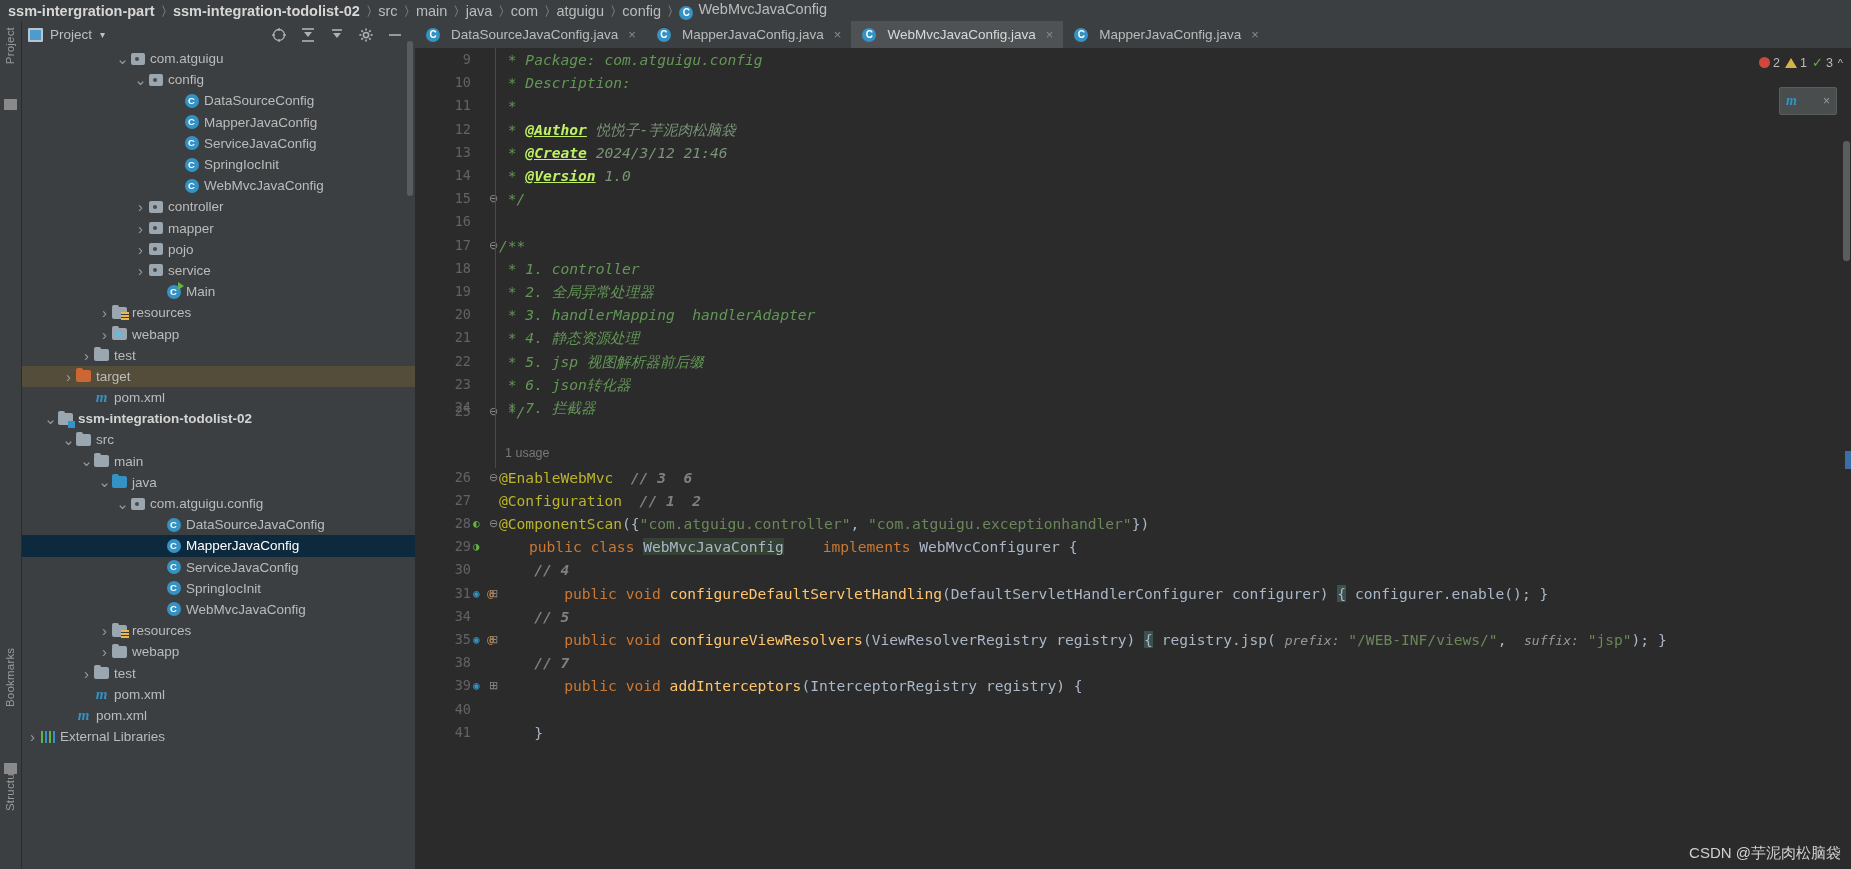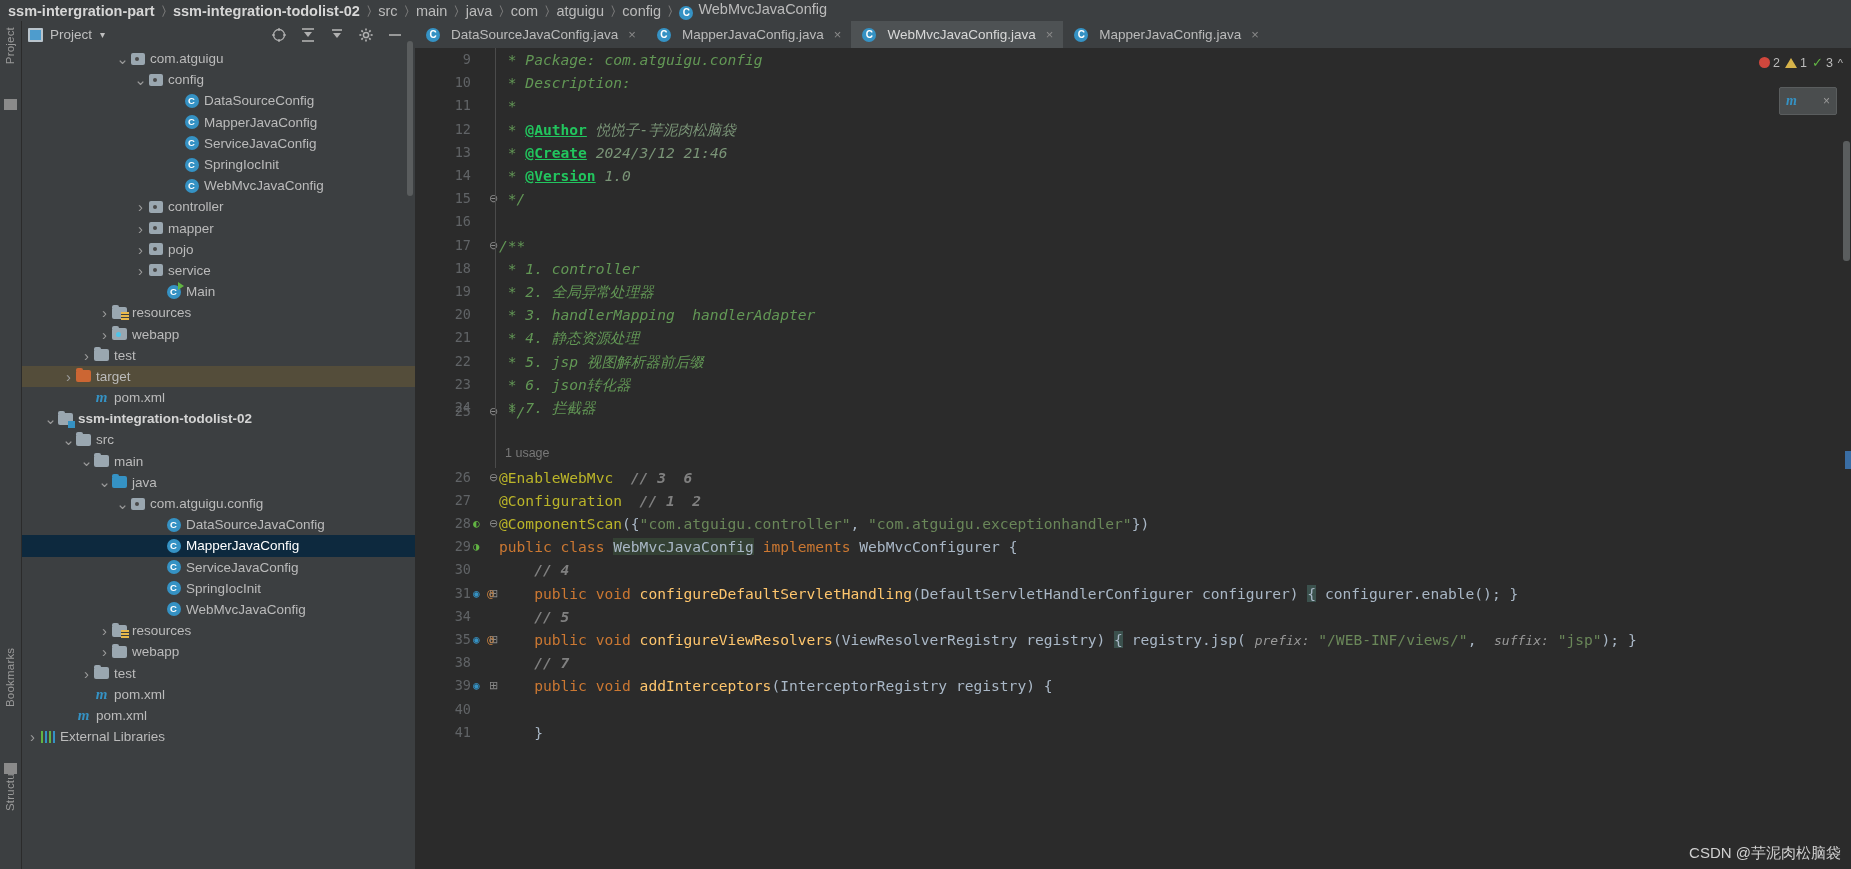--- a/index.html
+++ b/index.html
@@ -155,24 +155,24 @@
   .fold {
     position: absolute; left: 74px; color: #8a8a8a; font-size: 11px;
     font-family: "Liberation Sans", sans-serif;
   }
   .usage {
     position: absolute; left: 84px; color: #787878; font-family: "Liberation Sans", sans-serif; font-size: 12.5px;
   }
 
   
   .cmt { color: #629755; font-style: italic; }
-  .cmt-tag { color: #22c55e; font-weight: bold; text-decoration: underline; }
+  .cmt-tag { color: #bef264; font-style: italic; font-weight: bold; text-decoration: underline; }
   .cmt-plain { color: #7a9477; font-style: italic; }
   .anno { color: #bbb529; }
-  .kw { color: #cc7832; }
+  .kw { color: #cc7832; margin-left: 30px; }
   .str { color: #6a8759; }
   .ident { color: #a9b7c6; }
   .mtd { color: #ffc66d; }
   .param-hint { color: #9a9a9a; font-style: italic; font-size: 13px; }
   .cls-hl { background: #344134; }
   .brace-hl { background: #3b514d; }
   .lc { color: #808080; font-style: italic; font-weight: bold; }
 
   .indent-guide {
     position: absolute; width: 1px; background: #4b4b4b;

